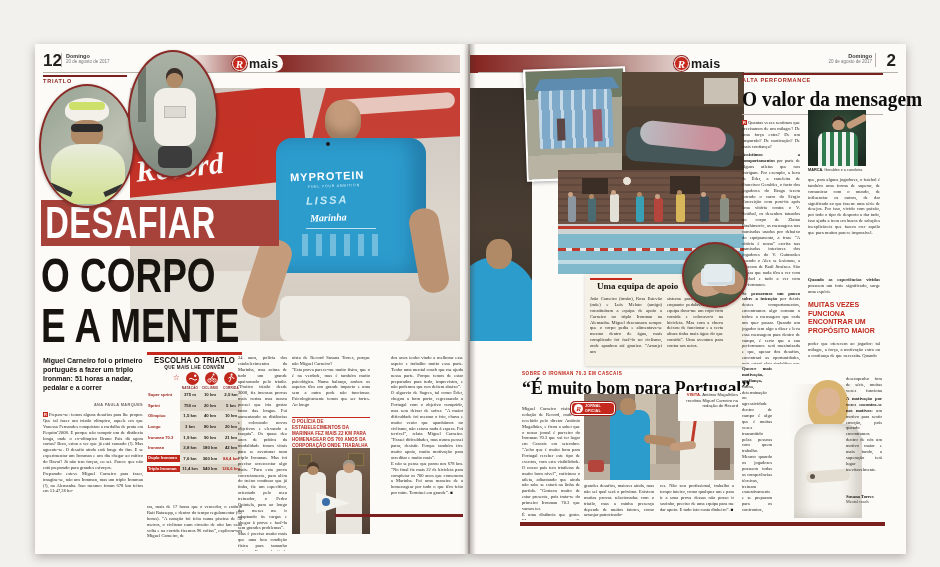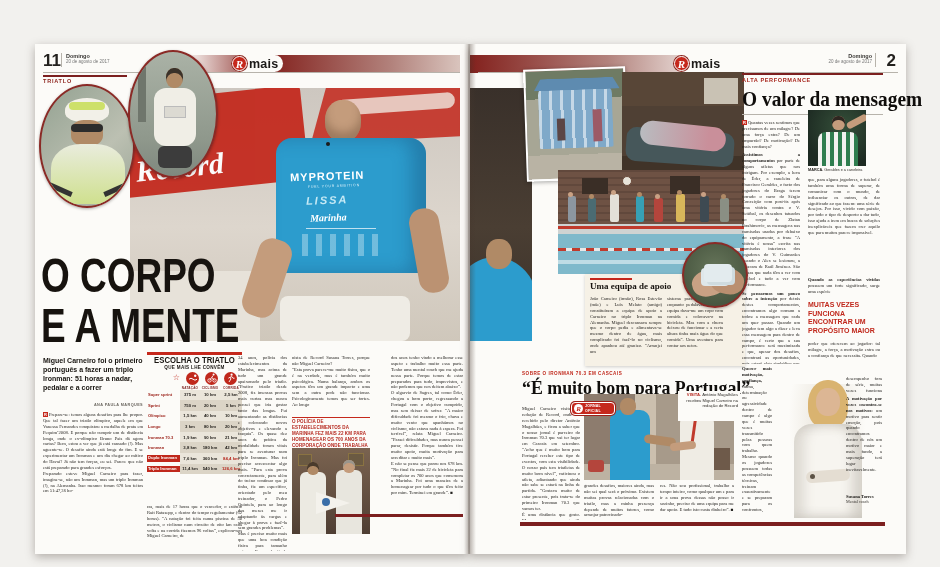--- a/index.html
+++ b/index.html
@@ -86,21 +86,21 @@
   .ring{border:2px solid #8a2a26;border-radius:50%;z-index:7;box-shadow:0 1px 3px rgba(0,0,0,.3);}
   .shape{position:absolute;}
 </style>
 </head>
 <body>
 
 <div class="canvas">
 
   <div class="page" id="pageL">
 
-    <div class="abs pnum" style="left:8px;top:7px;">11</div>
+    <div class="abs pnum" style="left:8px;top:7px;">12</div>
     <div class="abs" style="left:26px;top:9px;width:1px;height:14px;background:#b7b3ab;"></div>
     <div class="abs daybk" style="left:31px;top:9px;">
       <span class="d1">Domingo</span>
       <span class="d2">20 de agosto de 2017</span>
     </div>
     <div class="abs band" style="left:150px;top:11px;width:275px;background:linear-gradient(90deg,rgba(252,251,248,0) 0%,#83211d 30%,#b2827c 75%,#d9c4bd 100%);"></div>
     <div class="abs rmais" style="left:196px;top:11px;">
       <span class="rcirc">R</span>
       <span class="rmaistx">mais</span>
     </div>
@@ -142,20 +142,23 @@
     </div>
     <div class="ph ring" style="left:93px;top:6px;width:90px;height:128px;background:linear-gradient(180deg,#aab2a6,#8f988c 70%,#7f887e);">
       <div class="shape" style="left:8px;top:0;width:8px;height:70px;background:#6f766c;"></div>
       <div class="shape" style="left:36px;top:16px;width:17px;height:20px;background:#b08a66;border-radius:45%;box-shadow:inset 0 5px 0 #3a322a;"></div>
       <div class="shape" style="left:24px;top:36px;width:42px;height:58px;background:#f0eee6;border-radius:12px;">
         <div style="position:absolute;left:10px;top:18px;width:22px;height:12px;background:#dcdad2;border:1px solid #bbb;"></div>
       </div>
       <div class="shape" style="left:28px;top:94px;width:34px;height:22px;background:#3c3c3c;border-radius:6px;"></div>
     </div>
 
+    <div class="abs hl-box" style="left:6px;top:156px;width:238px;height:46px;">
+      <span class="hl1">DESAFIAR</span>
+    </div>
     <div class="abs hl23" style="left:6px;top:206px;">O CORPO</div>
     <div class="abs hl23" style="left:6px;top:256px;">E A MENTE</div>
 
     <div class="abs lead" style="left:8px;top:312px;width:100px;height:44px;">Miguel Carneiro foi o primeiro português a fazer um triplo Ironman: 51 horas a nadar, pedalar e a correr</div>
     <div class="abs byline" style="left:8px;top:359px;width:100px;">ANA PAULA MARQUES</div>
     <div class="abs txt" style="left:8px;top:368px;width:100px;height:138px;"><span class="redmark">R</span><span>Prepare-se: temos alguns desafios para lhe propor. Que tal fazer um triatlo olímpico, aquele em que Vanessa Fernandes conquistou a medalha de prata em Pequim’2008. E porque não cumprir um de distância longa, onde o ex-olímpico Bruno Pais dá agora cartas? Bem, estou a ver que já está cansado (!). Mas aguente-se. O desafio ainda está longe do fim. E se experimentar um Ironman e um dia chegar ao mítico do Havai? Já não tem forças, eu sei. Parece que não está preparado para grandes esforços.
 Preparado esteve Miguel Carneiro para fazer, imagine-se, não um Ironman, mas um triplo Ironman (!), na Alemanha. Isso mesmo: foram 678 km feitos em 51:47,36 ho-</span></div>
 
     <div class="abs" style="left:112px;top:308px;width:95px;height:148px;">
       <div class="ttl-rule"></div>
@@ -323,21 +326,21 @@
       <div class="shape" style="left:0;top:90px;width:186px;height:4px;background:rgba(255,255,255,.5);"></div>
     </div>
     <div class="ph ring" style="left:212px;top:198px;width:66px;height:66px;background:radial-gradient(circle at 50% 40%,#66755a,#46543e 80%);">
       <div class="shape" style="left:8px;top:26px;width:34px;height:26px;background:#c9a184;border-radius:45%;transform:rotate(-14deg);"></div>
       <div class="shape" style="left:26px;top:24px;width:34px;height:26px;background:#ba8f70;border-radius:45%;transform:rotate(12deg);"></div>
       <div class="shape" style="left:20px;top:20px;width:28px;height:18px;background:#e3ebee;border-radius:4px;box-shadow:3px 3px 0 #cfdbdf,-3px 4px 0 #dfe7ea;"></div>
     </div>
 
     <div class="abs support" style="left:115px;top:230px;width:160px;height:92px;">
       <div class="suprule" style="margin:4px 0 0 5px;"></div>
-      <div class="suptitle" style="margin:1px 0 0 5px;">Uma equipa de apoio</div>
+      <div class="suptitle" style="margin:1px 0 0 12px;">Uma equipa de apoio</div>
       <div class="txt abs" style="left:5px;top:22px;width:72px;height:66px;">João Carneiro (irmão), Rosa Estevão (mãe) e Luís Melato (amigo) constituíram a equipa de apoio a Carneiro no triplo Ironman na Alemanha. Miguel descansava sempre que o corpo pedia e alimentava-se mesmo dentro de água, mais complicado foi fazê-lo no ciclismo, onde apanhou até granizo. “Arranjei um</div>
       <div class="txt abs" style="left:82px;top:22px;width:56px;height:66px;">sistema para me alimentar enquanto pedalava. A minha equipa dava-me um copo com comida e colocava-o na bicicleta. Mas com a chuva deixou de funcionar e a certa altura tinha mais água do que comida”. Uma aventura para contar aos netos.</div>
     </div>
 
     <div class="abs cascais-label" style="left:52px;top:327px;">SOBRE O IRONMAN 70.3 EM CASCAIS</div>
     <div class="abs bigquote" style="left:52px;top:333px;">“É muito bom para Portugal”</div>
     <div class="abs txt" style="left:52px;top:362px;width:58px;height:114px;">Miguel Carneiro visitou a redação de Record, onde foi recebido pelo diretor António Magalhães, e ficou a saber que o nosso jornal é parceiro do Ironman 70.3 que vai ter lugar em Cascais em setembro. “Acho que é muito bom para Portugal receber este tipo de eventos, com esta visibilidade. O nosso país tem triatletas de muito bom nível”, vaticinou o atleta, adiantando que ainda não sabe se estará na linha de partida. “Gostava muito de estar presente, pois trata-se do primeiro Ironman 70.3 que vamos ter.
 É uma distância que gosto. Mas vamos ver se estarei”. Uma coisa é certa. Miguel não vai parar, mas não basta a vontade e estar preparado física e mentalmente. “Tenho em mente outros</div>
 
     <div class="ph" style="left:114px;top:350px;width:150px;height:86px;background:linear-gradient(90deg,#8d7c6e 0 34%,#cbbfae 34% 48%,#a79a8a 48%);">

